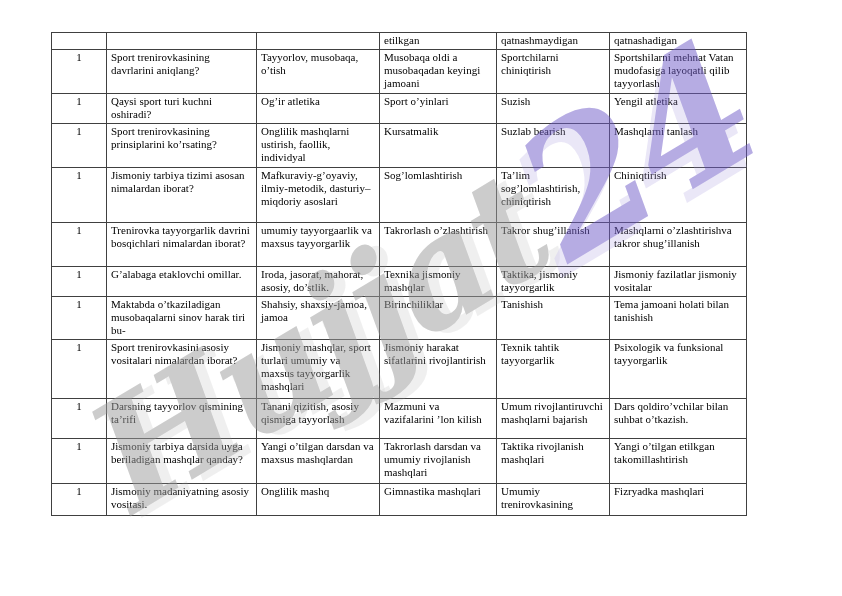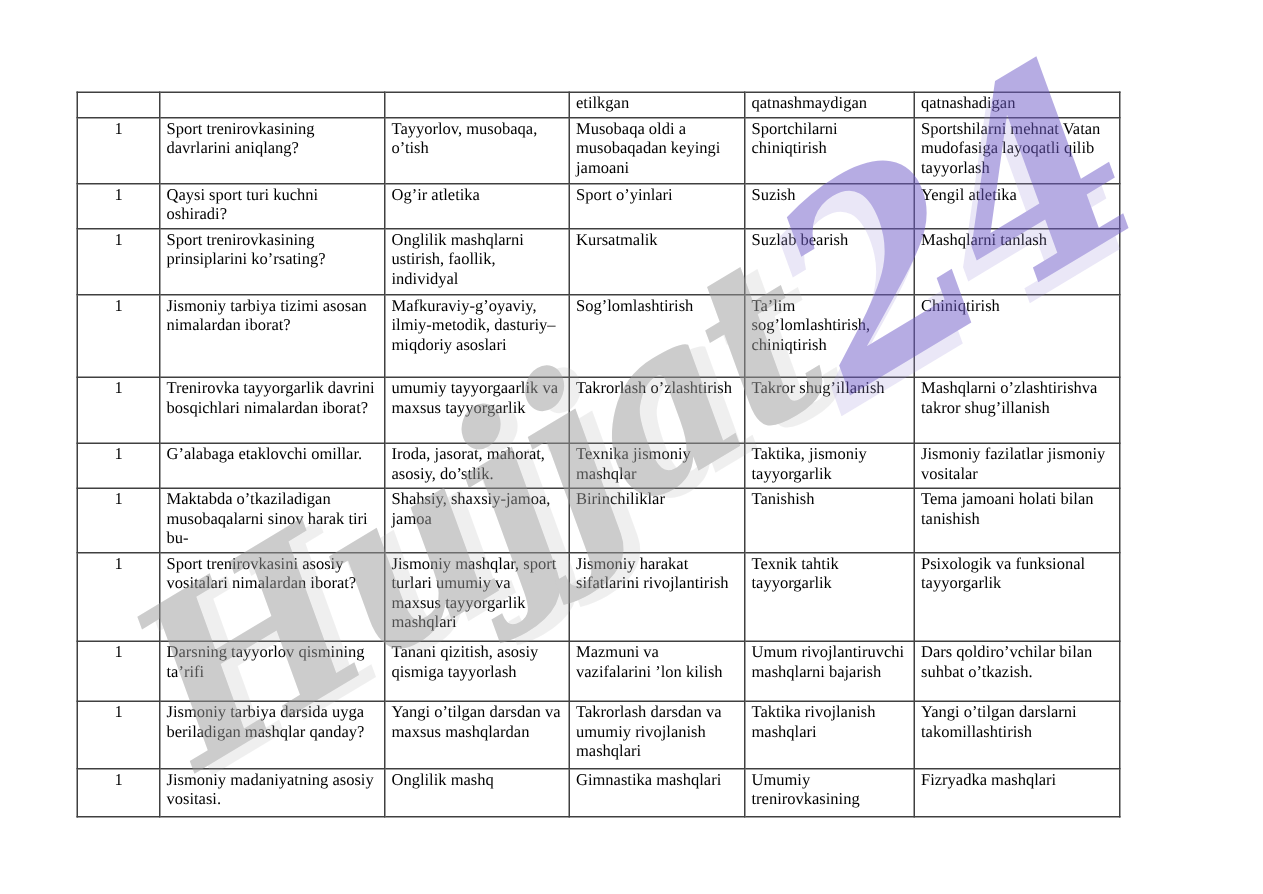--- a/index.html
+++ b/index.html
@@ -12,21 +12,21 @@
     position: relative;
     width: 842px;
     height: 596px;
     background: #ffffff;
     overflow: hidden;
   }
   
   #qtable {
     position: absolute;
     left: 51px;
-    top: 61px;
+    top: 32px;
     width: 695px;
     border-collapse: collapse;
     table-layout: fixed;
     z-index: 1;
     font-size: 11px;
     line-height: 1.18;
     color: #000000;
     padding-left: 18px;
   }
   #qtable td {
@@ -177,21 +177,21 @@
           <td class="">Mazmuni va vazifalarini ’lon kilish</td>
           <td class="">Umum rivojlantiruvchi mashqlarni bajarish</td>
           <td class="">Dars qoldiro’vchilar bilan suhbat o’tkazish.</td>
         </tr>
         <tr>
           <td class="num">1</td>
           <td class="">Jismoniy tarbiya darsida uyga beriladigan mashqlar qanday?</td>
           <td class="">Yangi o’tilgan darsdan va maxsus mashqlardan</td>
           <td class="">Takrorlash darsdan va umumiy rivojlanish mashqlari</td>
           <td class="">Taktika rivojlanish mashqlari</td>
-          <td class="">Yangi o’tilgan darslarni takomillashtirish</td>
+          <td class="">Yangi o’tilgan etilkgan takomillashtirish</td>
         </tr>
         <tr>
           <td class="num">1</td>
           <td class="">Jismoniy madaniyatning asosiy vositasi.</td>
           <td class="">Onglilik mashq</td>
           <td class="">Gimnastika mashqlari</td>
           <td class="">Umumiy trenirovkasining</td>
           <td class="">Fizryadka mashqlari</td>
         </tr>
       </tbody>

